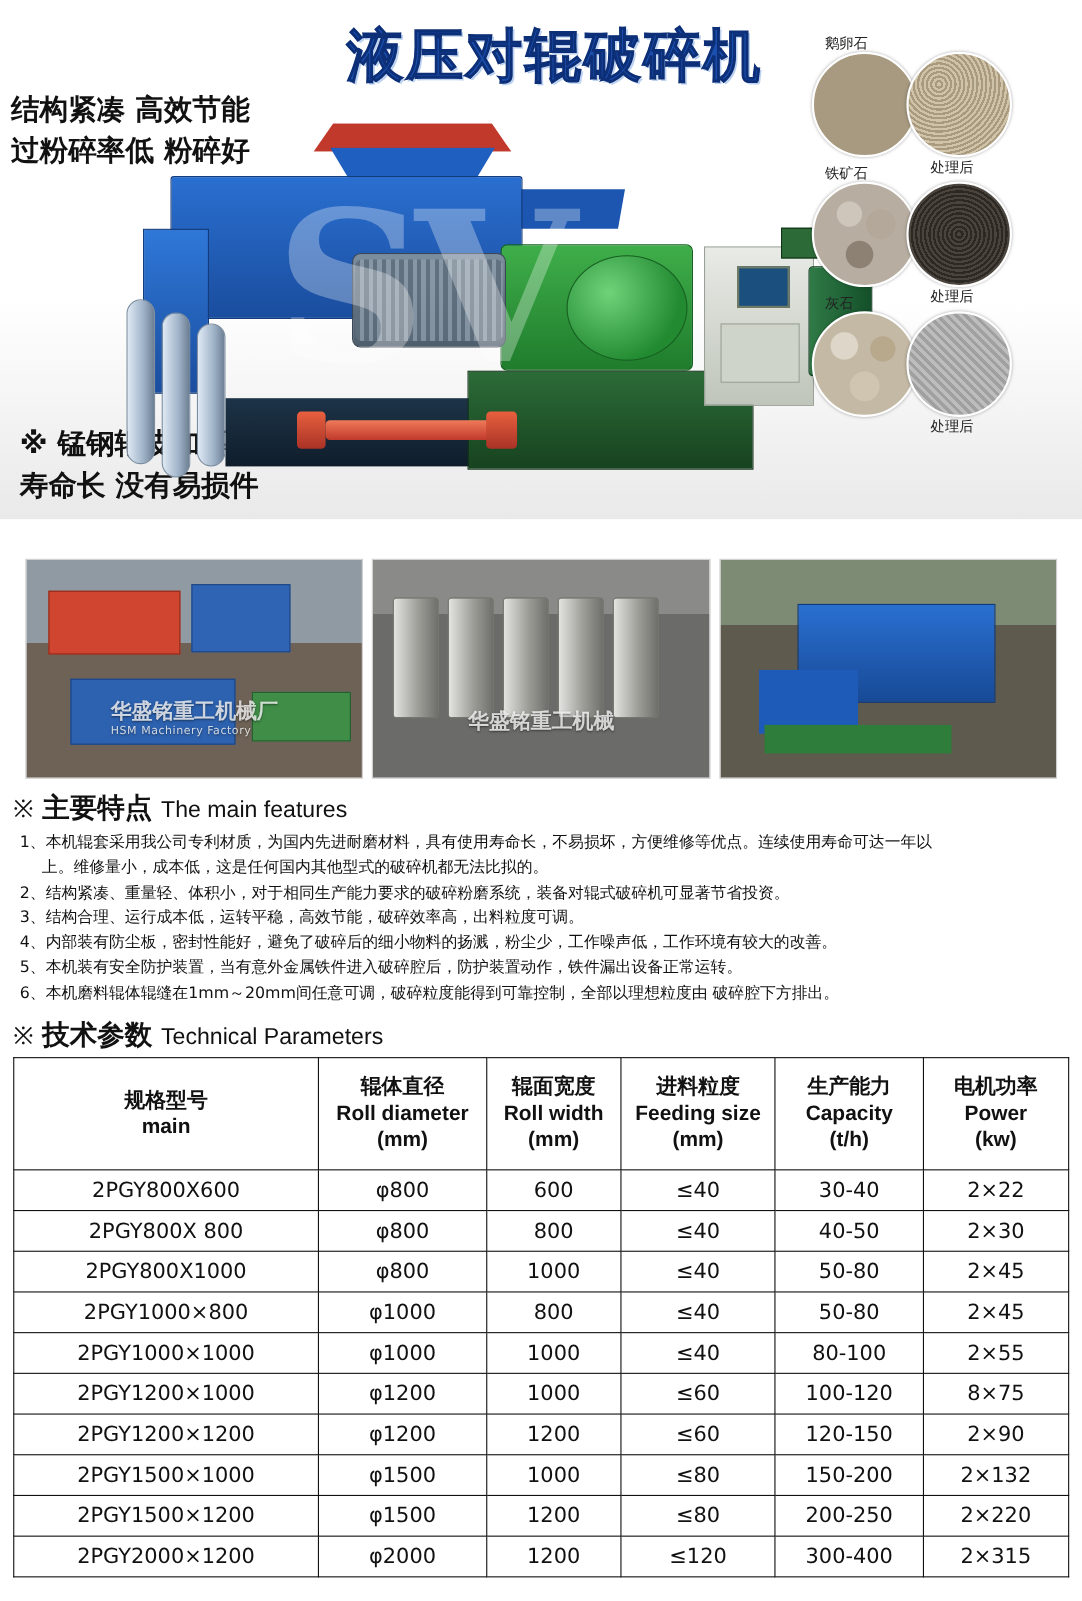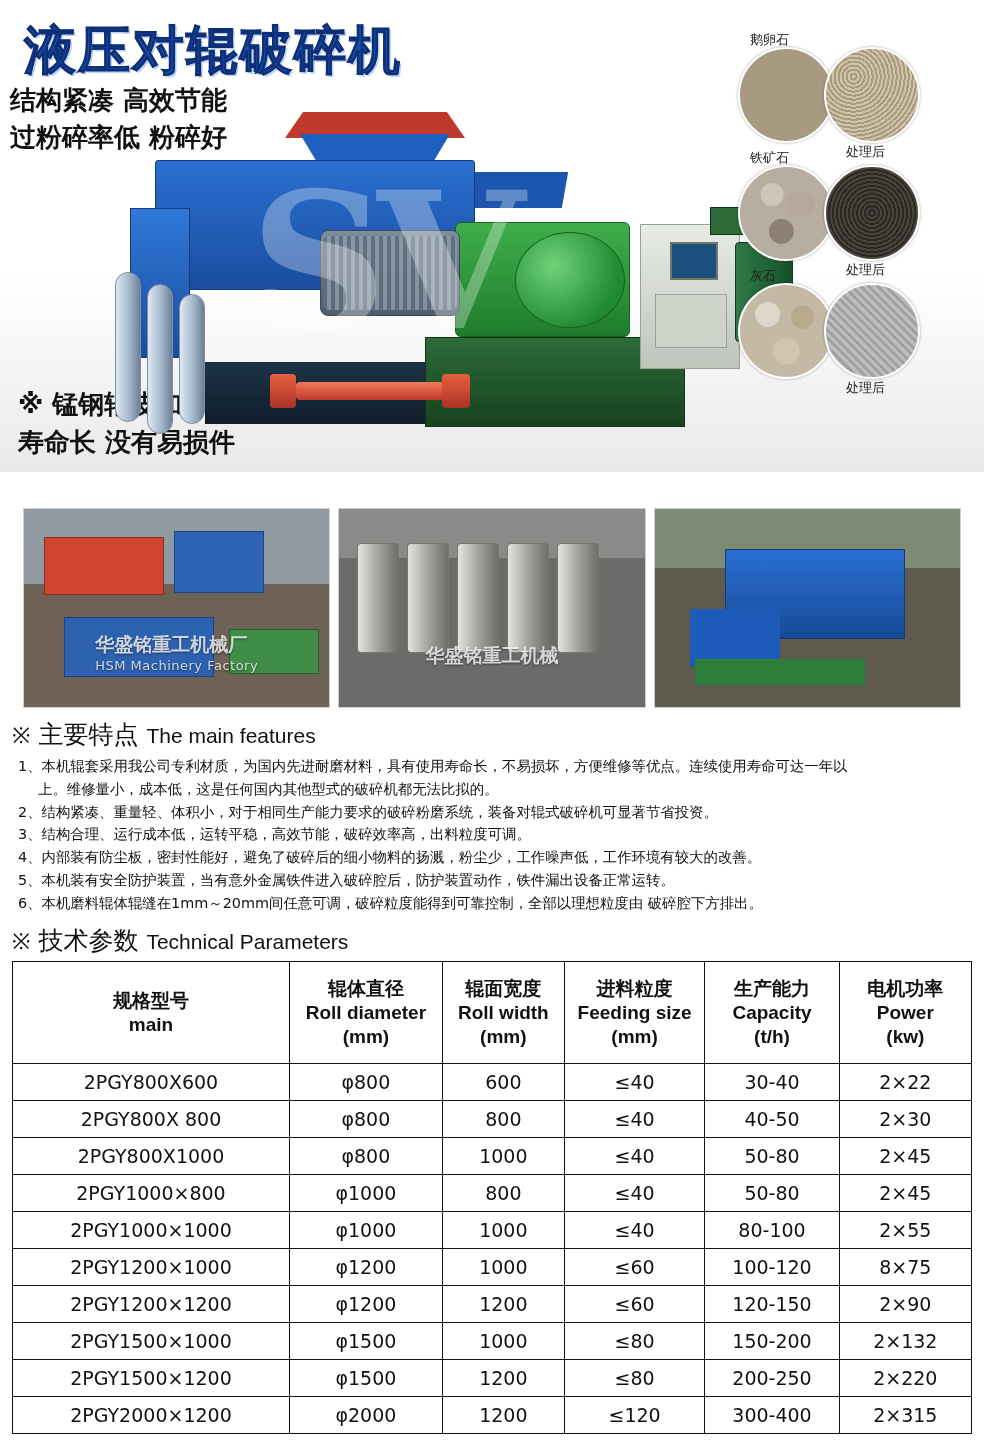--- a/index.html
+++ b/index.html
@@ -18,21 +18,21 @@
   .hero {
     position: relative;
     width: 984px;
     height: 472px;
     overflow: hidden;
     background: linear-gradient(#ffffff 0%, #ffffff 58%, #e9e9e9 100%);
   }
   .hero-title {
     position: absolute;
     top: 16px; left: 0; width: 984px;
-    text-align: left;
+    text-align: center;
     font-size: 52px;
     font-weight: bold;
     letter-spacing: 2px;
     color: #1b4fae;
     -webkit-text-stroke: 1px #0d2f77;
     text-shadow: 2px 2px 0 #bcd2f0;
     font-family: "DejaVu Sans", sans-serif;
     padding-left: 24px;
   }
   .hero-left {
@@ -257,31 +257,31 @@
     position: absolute;
     left: 50%; top: 72%;
     transform: translate(-50%,-50%);
     color: rgba(255,255,255,0.78);
     font-size: 19px;
     font-weight: bold;
     white-space: nowrap;
     font-family: "DejaVu Sans", sans-serif;
     text-shadow: 0 1px 2px rgba(0,0,0,.5);
   }
-  .logo-wm small { display: block; font-size: 13px; font-weight: normal; letter-spacing: .5px; }
+  .logo-wm small { display: block; font-size: 10px; font-weight: normal; letter-spacing: .5px; }
 
   
   .section-head {
     display: flex;
     align-items: baseline;
     gap: 8px;
     padding: 10px 12px 2px 12px;
   }
   .sh-mark { font-size: 22px; color: #111; }
-  .sh-cn { font-size: 25px; font-weight: normal; color: #111; font-family: "DejaVu Sans", sans-serif; }
+  .sh-cn { font-size: 25px; font-weight: bold; color: #111; font-family: "DejaVu Sans", sans-serif; }
   .sh-en { font-size: 21px; color: #111; font-family: "Liberation Sans", sans-serif; }
 
   .features { padding: 2px 14px 0 18px; }
   .feat {
     font-size: 14.4px;
     line-height: 1.58;
     color: #111;
     font-family: "DejaVu Sans", sans-serif;
     text-align: justify;
   }

